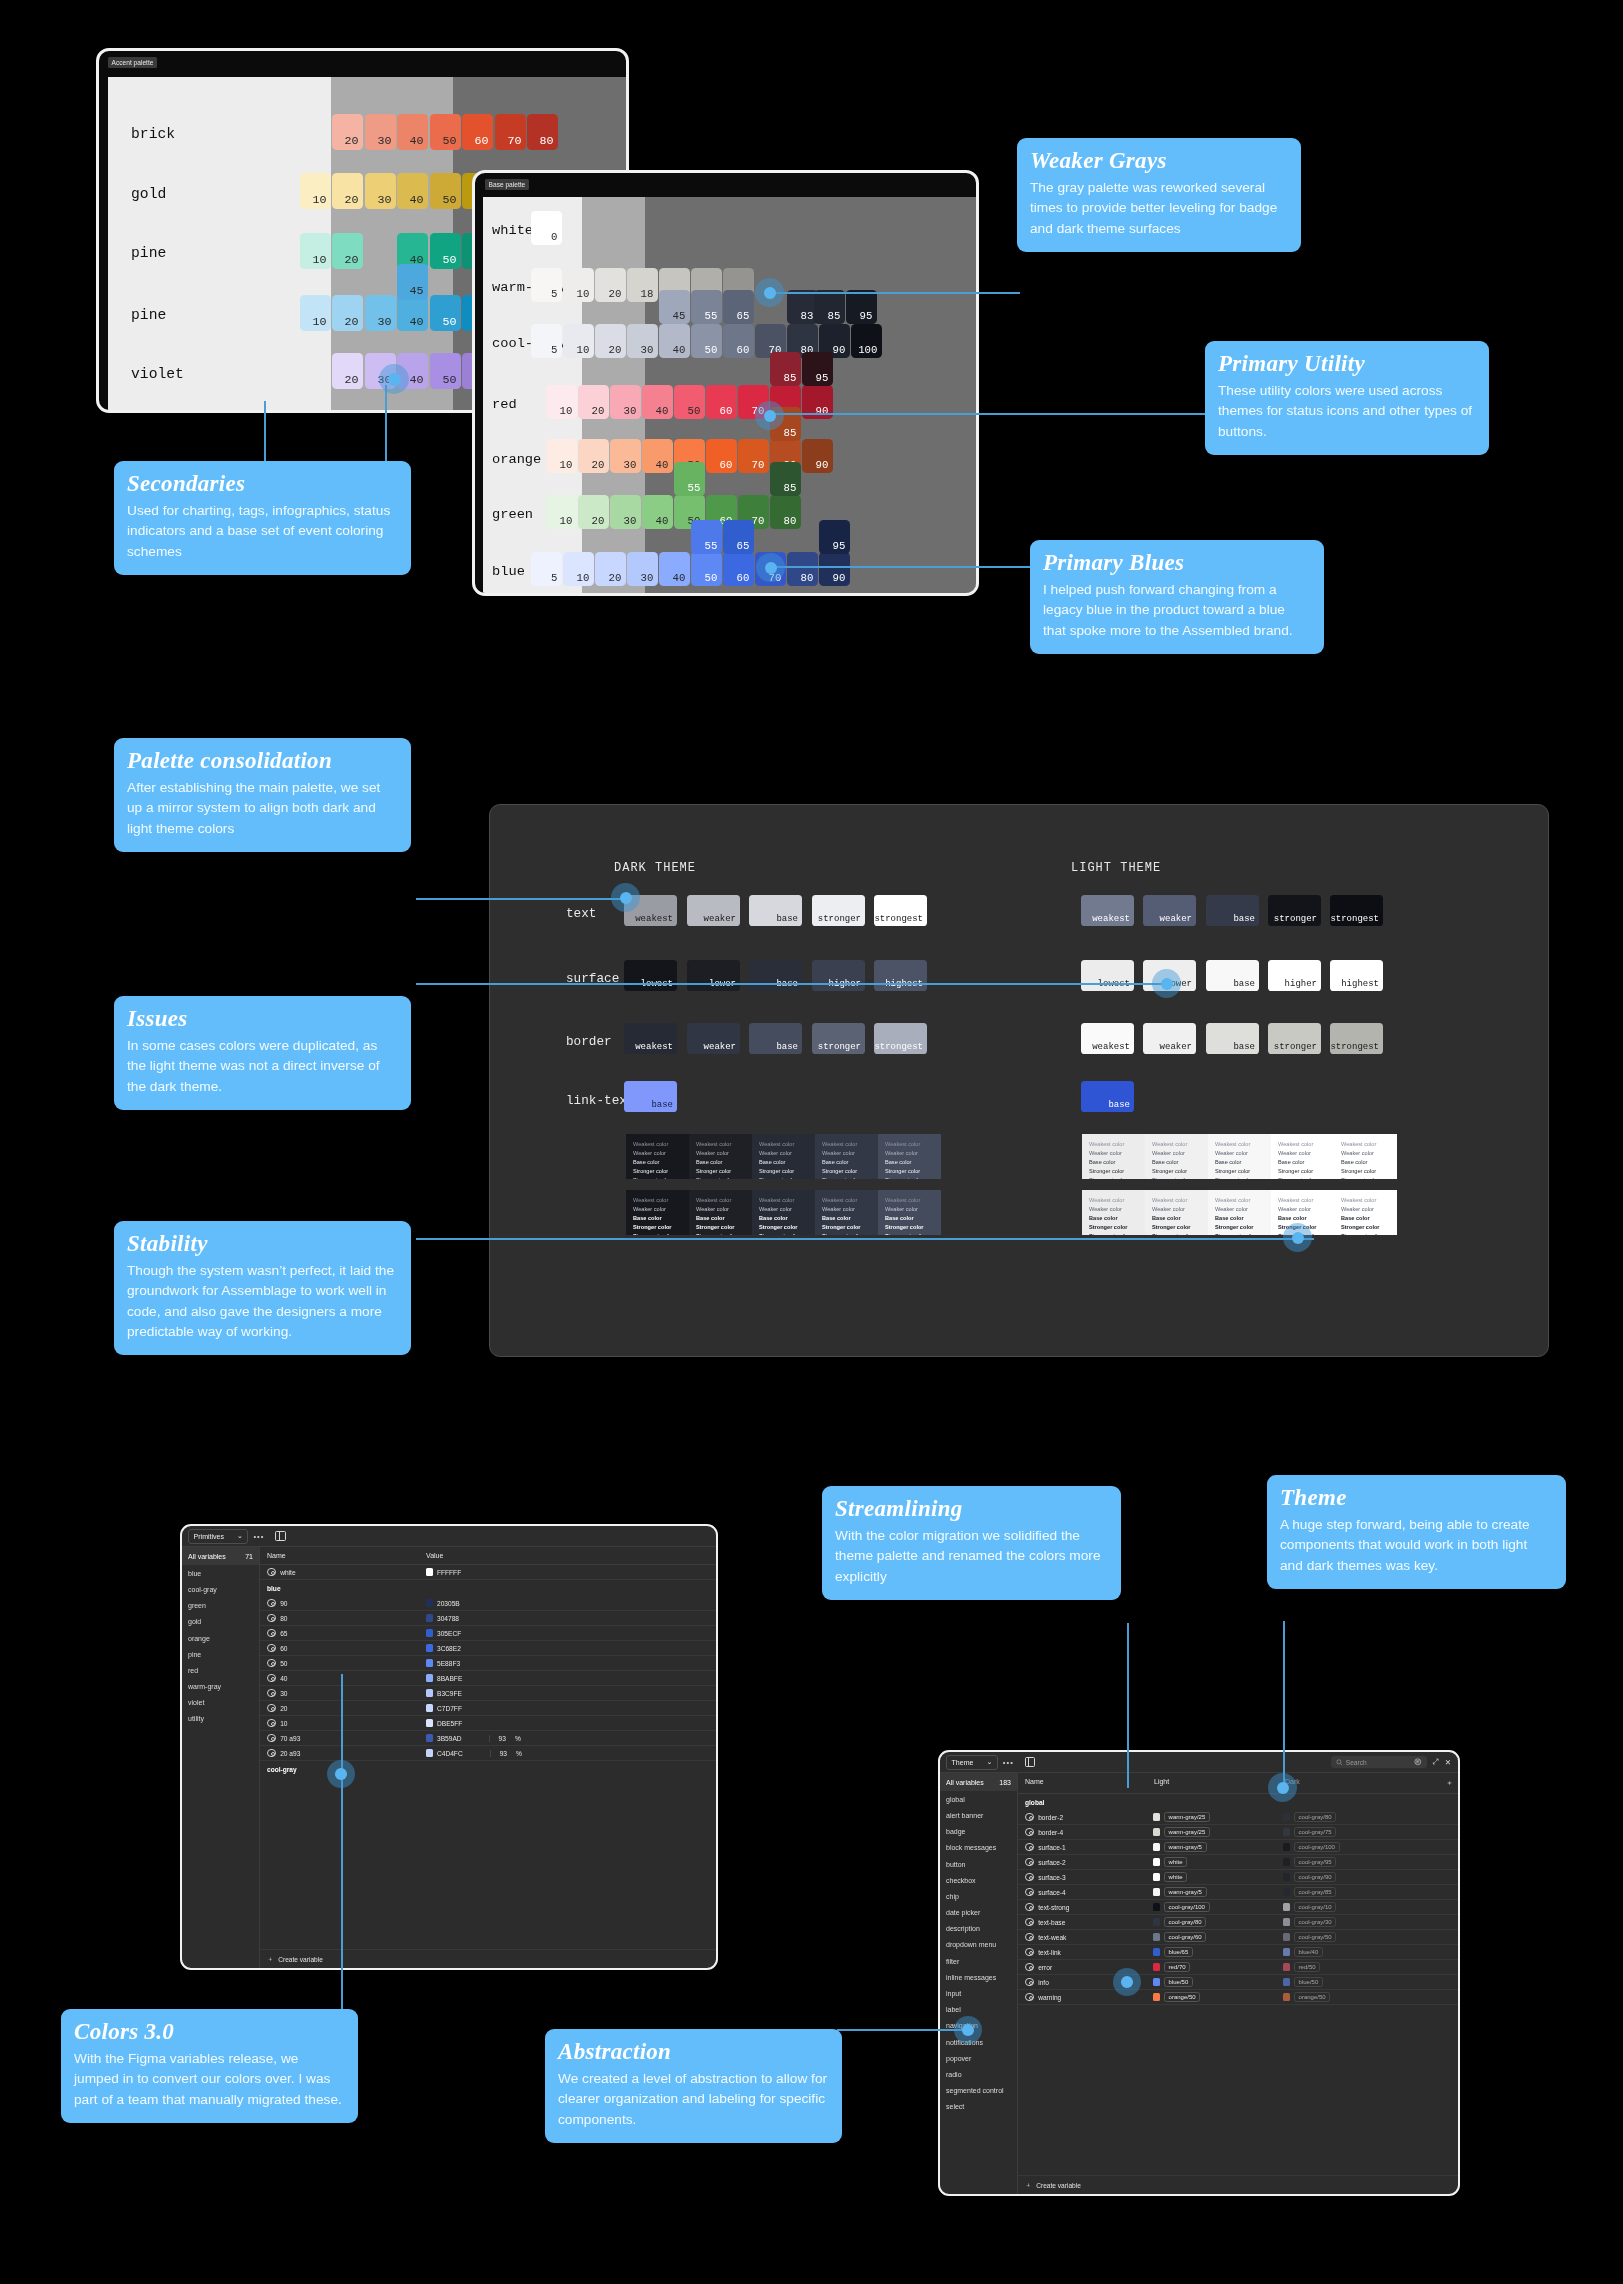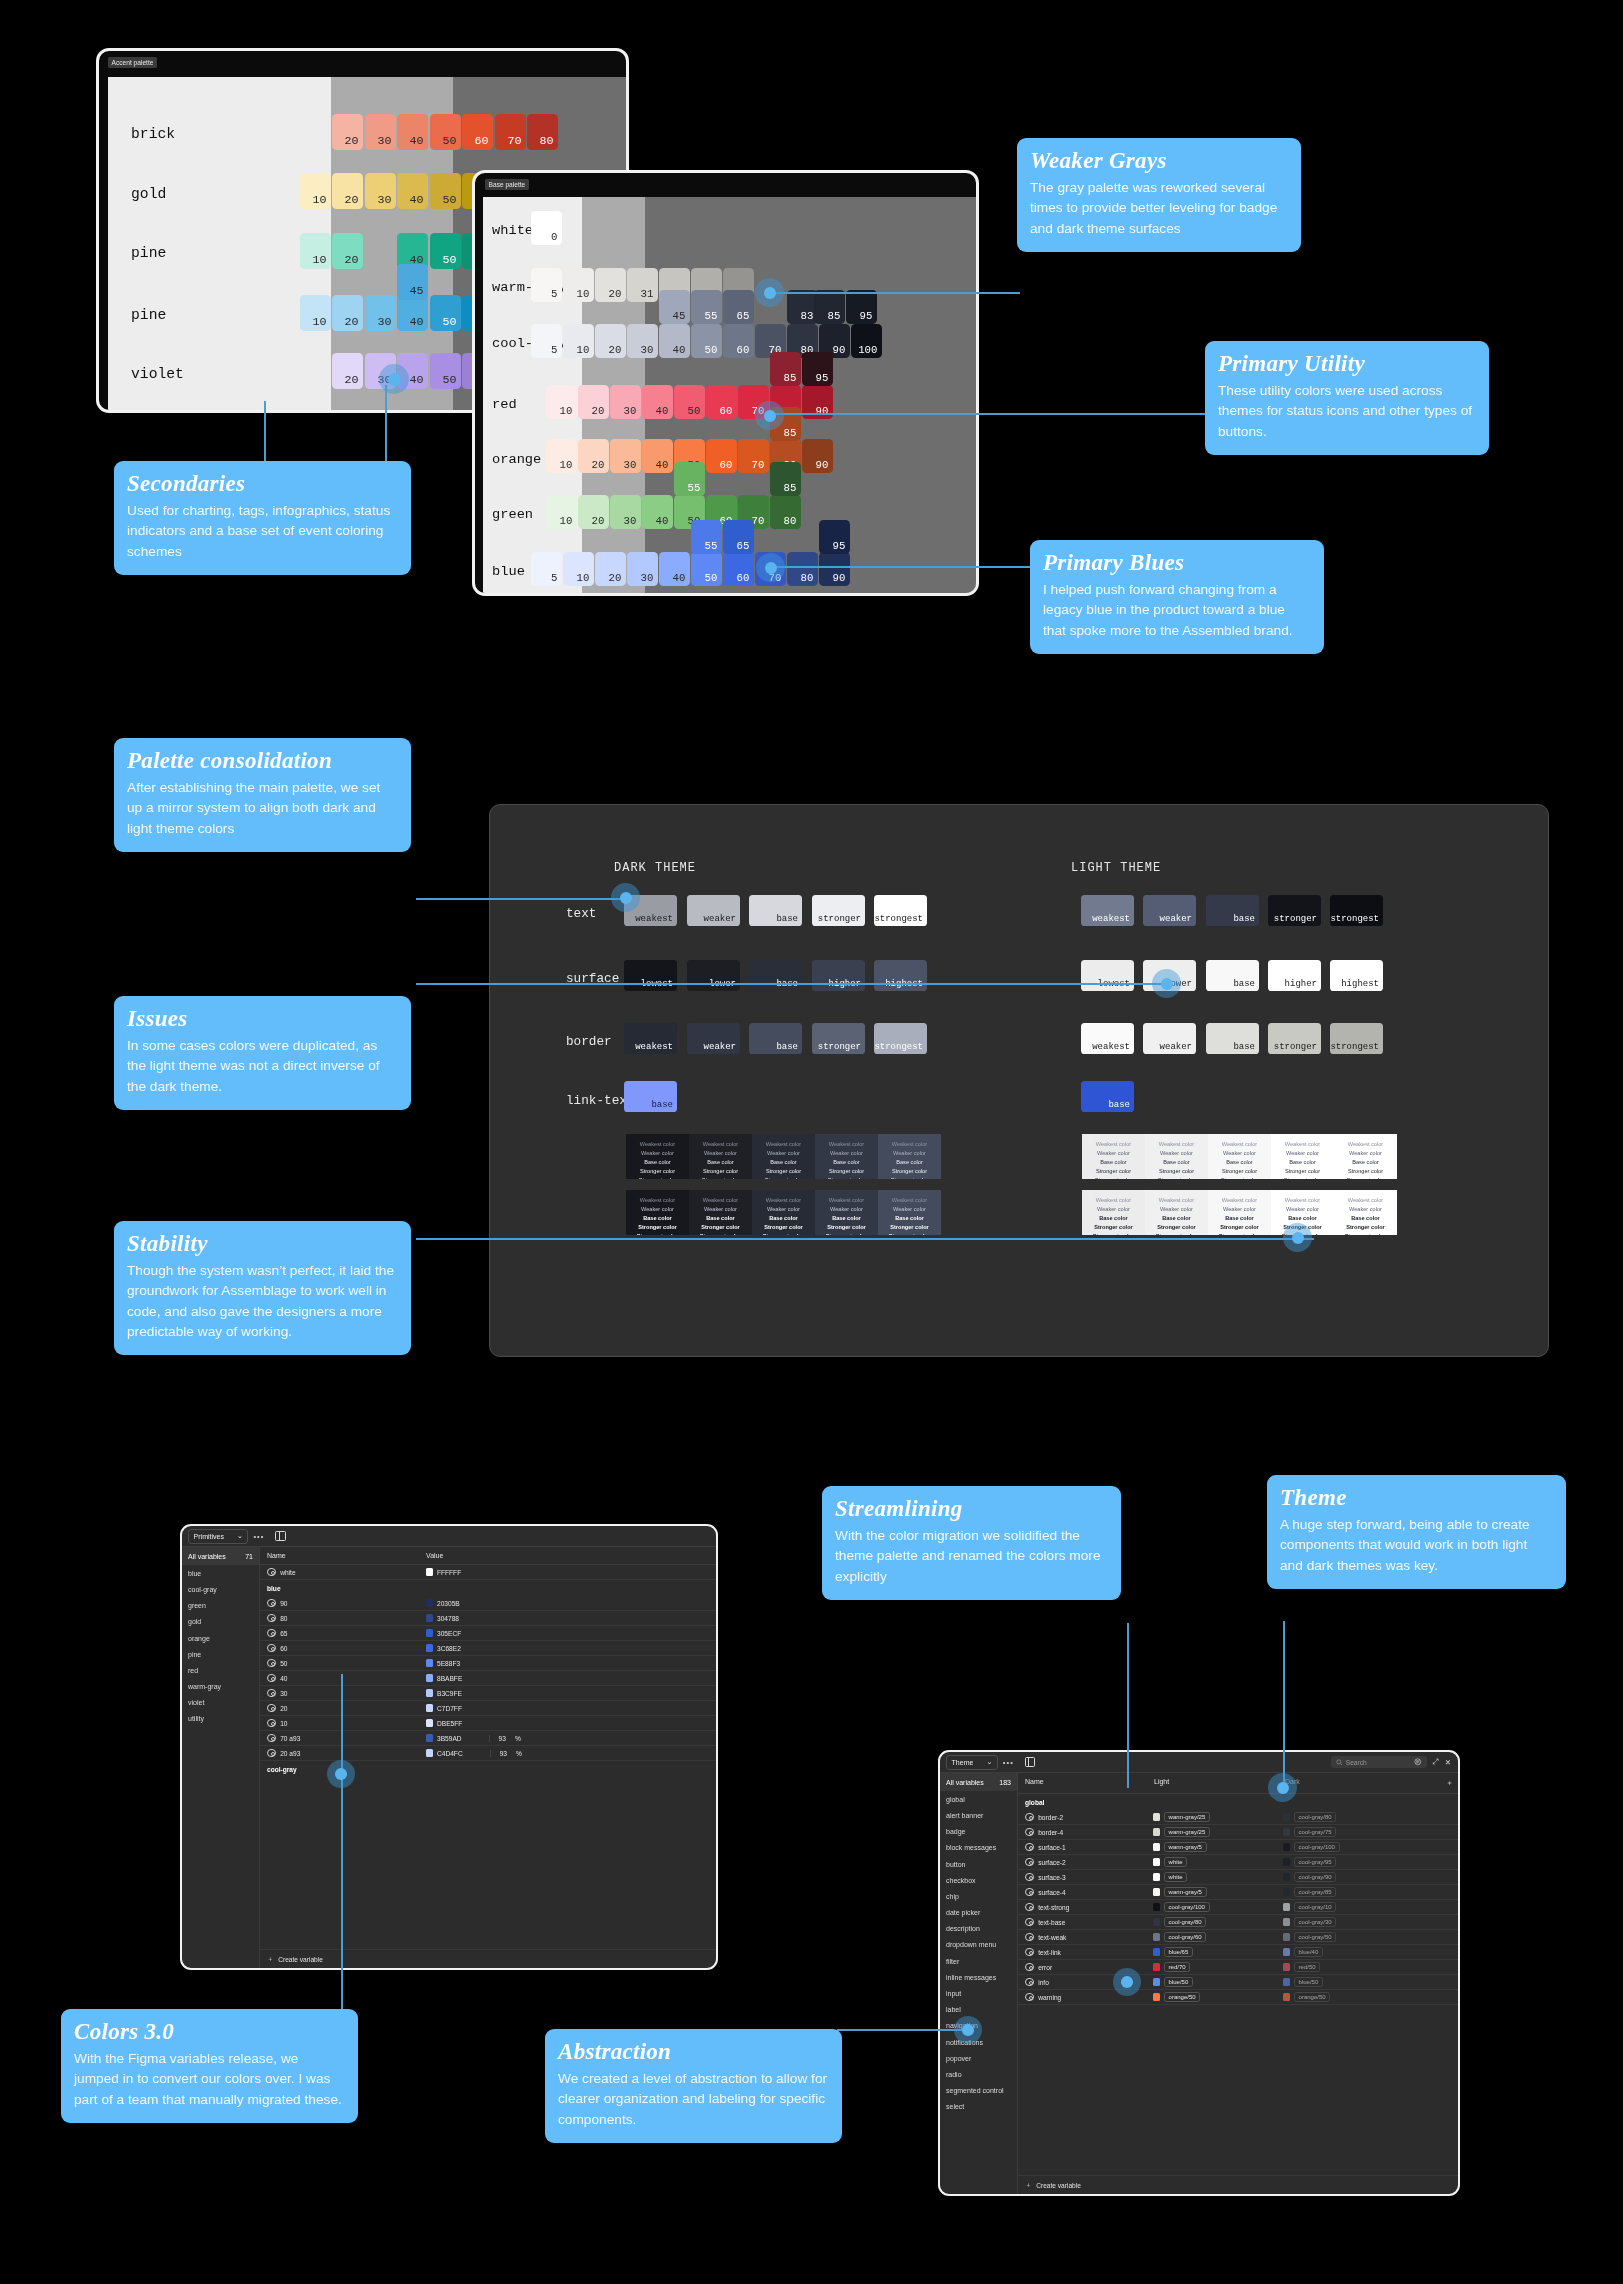--- a/index.html
+++ b/index.html
@@ -163,21 +163,21 @@
   <div class="sheet" style="left:8px;top:24px;right:0;bottom:0;">
     <div class="band mid" style="left:99px;width:63px;"></div>
     <div class="band dark" style="left:162px;right:0;"></div>
     <div id="base-rows" style="position:absolute;inset:0;">
         <div class="rowlabel" style="font-size: 13.7px; left: 9px; top: 26px;">white</div>
         <div class="sw" style="font-size: 10.7px; left: 48px; top: 14px; width: 31px; height: 34px; background: rgb(255, 255, 255); color: rgb(42, 42, 42);">0</div>
         <div class="rowlabel" style="font-size: 13.7px; left: 9px; top: 83px;">warm-gray</div>
         <div class="sw" style="font-size: 10.7px; left: 48px; top: 71px; width: 31px; height: 34px; background: rgb(247, 246, 244); color: rgb(42, 42, 42);">5</div>
         <div class="sw" style="font-size: 10.7px; left: 80px; top: 71px; width: 31px; height: 34px; background: rgb(238, 237, 235); color: rgb(42, 42, 42);">10</div>
         <div class="sw" style="font-size: 10.7px; left: 112px; top: 71px; width: 31px; height: 34px; background: rgb(226, 225, 221); color: rgb(42, 42, 42);">20</div>
-        <div class="sw" style="font-size: 10.7px; left: 144px; top: 71px; width: 31px; height: 34px; background: rgb(213, 212, 207); color: rgb(42, 42, 42);">31</div>
+        <div class="sw" style="font-size: 10.7px; left: 144px; top: 71px; width: 31px; height: 34px; background: rgb(213, 212, 207); color: rgb(42, 42, 42);">18</div>
         <div class="sw" style="font-size: 10.7px; left: 176px; top: 71px; width: 31px; height: 34px; background: rgb(198, 197, 192); color: rgb(42, 42, 42);">40</div>
         <div class="sw" style="font-size: 10.7px; left: 208px; top: 71px; width: 31px; height: 34px; background: rgb(176, 175, 169); color: rgb(42, 42, 42);">50</div>
         <div class="sw" style="font-size: 10.7px; left: 240px; top: 71px; width: 31px; height: 34px; background: rgb(149, 148, 144); color: rgb(255, 255, 255);">60</div>
         <div class="rowlabel" style="font-size: 13.7px; left: 9px; top: 139px;">cool-gray</div>
         <div class="sw" style="font-size: 10.7px; left: 48px; top: 127px; width: 31px; height: 34px; background: rgb(244, 245, 248); color: rgb(42, 42, 42);">5</div>
         <div class="sw" style="font-size: 10.7px; left: 80px; top: 127px; width: 31px; height: 34px; background: rgb(232, 234, 239); color: rgb(42, 42, 42);">10</div>
         <div class="sw" style="font-size: 10.7px; left: 112px; top: 127px; width: 31px; height: 34px; background: rgb(218, 221, 229); color: rgb(42, 42, 42);">20</div>
         <div class="sw" style="font-size: 10.7px; left: 144px; top: 127px; width: 31px; height: 34px; background: rgb(201, 205, 216); color: rgb(42, 42, 42);">30</div>
         <div class="sw" style="font-size: 10.7px; left: 176px; top: 127px; width: 31px; height: 34px; background: rgb(179, 185, 200); color: rgb(42, 42, 42);">40</div>
         <div class="sw" style="font-size: 10.7px; left: 208px; top: 127px; width: 31px; height: 34px; background: rgb(139, 147, 167); color: rgb(255, 255, 255);">50</div>
@@ -241,21 +241,21 @@
         <div class="sw" style="font-size: 10.7px; left: 240px; top: 323px; width: 31px; height: 34px; background: rgb(48, 94, 207); color: rgb(255, 255, 255);">65</div>
         <div class="sw" style="font-size: 10.7px; left: 336px; top: 323px; width: 31px; height: 34px; background: rgb(24, 36, 69); color: rgb(255, 255, 255);">95</div>
       </div>
   </div>
 </div>
 <div class="framelabel" style="left:485px;top:179px;">Base palette</div>
 
 <div id="themepanel" style="left:489px;top:804px;width:1060px;height:553px;">
   <div class="thead" style="left:124px;top:56px;">DARK THEME</div>
   <div class="thead" style="left:581px;top:56px;">LIGHT THEME</div>
-  <div id="theme-grid" style="position:absolute;inset:0;text-align:center;">
+  <div id="theme-grid" style="position:absolute;inset:0;">
       <div class="trow-label" style="left: 76px; top: 101px;">text</div>
       <div class="trow-label" style="left: 76px; top: 166px;">surface</div>
       <div class="trow-label" style="left: 76px; top: 229px;">border</div>
       <div class="trow-label" style="left: 76px; top: 288px;">link-text</div>
       <div class="chip" style="left: 134px; top: 90px; width: 53px; height: 31px; background: rgb(154, 156, 163); color: rgb(26, 26, 26);">weakest</div>
       <div class="chip" style="left: 197px; top: 90px; width: 53px; height: 31px; background: rgb(185, 187, 194); color: rgb(26, 26, 26);">weaker</div>
       <div class="chip" style="left: 259px; top: 90px; width: 53px; height: 31px; background: rgb(214, 216, 222); color: rgb(26, 26, 26);">base</div>
       <div class="chip" style="left: 322px; top: 90px; width: 53px; height: 31px; background: rgb(237, 238, 241); color: rgb(26, 26, 26);">stronger</div>
       <div class="chip" style="left: 384px; top: 90px; width: 53px; height: 31px; background: rgb(255, 255, 255); color: rgb(26, 26, 26);">strongest</div>
       <div class="chip" style="left: 134px; top: 155px; width: 53px; height: 31px; background: rgb(20, 21, 26); color: rgb(255, 255, 255);">lowest</div>

